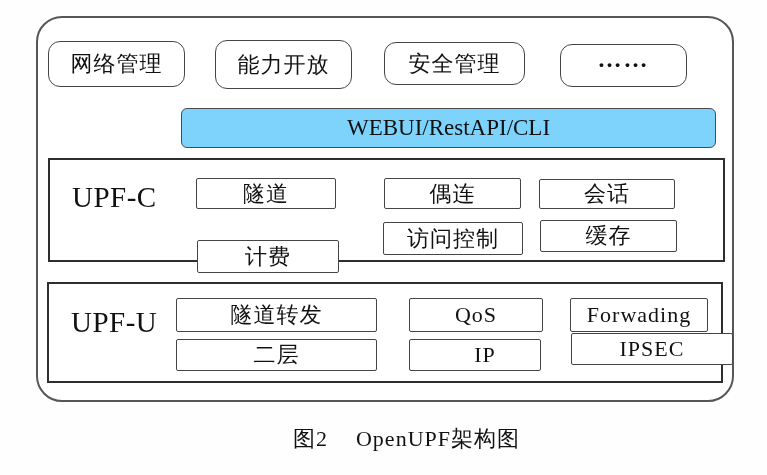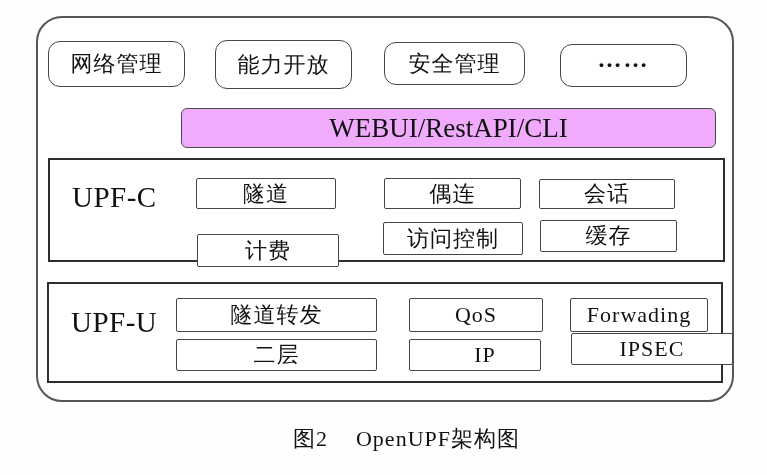--- a/index.html
+++ b/index.html
@@ -55,26 +55,26 @@
     transform: translateY(-6px);
   }
 
   
   .apibar {
     position: absolute;
     left: 143px; top: 90px;
     width: 535px; height: 40px;
     border: 1.5px solid #4a4a4a;
     border-radius: 6px;
-    background: #f0abfc;
+    background: #7dd3fc;
     box-sizing: border-box;
     display: flex;
     align-items: center;
     justify-content: center;
-    font-size: 27px;
+    font-size: 23px;
   }
 
   
   .container {
     position: absolute;
     border: 2px solid #2e2e2e;
     background: #ffffff;
     box-sizing: border-box;
   }
   .upfc { left: 10px; top: 140px; width: 677px; height: 104px; }
@@ -86,21 +86,21 @@
     letter-spacing: 0.5px;
     white-space: nowrap;
   }
   .upfc .ctitle { top: 21px; }
   .upfu .ctitle { top: 22px; }
 
   
   .c10 { left: 146px; top: 18px; width: 140px; height: 31px; }
   .c11 { left: 334px; top: 18px; width: 137px; height: 31px; }
   .c12 { left: 489px; top: 19px; width: 136px; height: 30px; }
-  .c20 { left: 147px; top: 74px; width: 142px; height: 33px; }
+  .c20 { left: 147px; top: 80px; width: 142px; height: 33px; }
   .c21 { left: 333px; top: 62px; width: 140px; height: 33px; font-family: Liberation Mono, monospace; }
   .c22 { left: 490px; top: 60px; width: 137px; height: 32px; }
 
   
   .u10 { left: 127px; top: 14px; width: 201px; height: 34px; }
   .u11 { left: 360px; top: 14px; width: 134px; height: 34px; }
   .u12 { left: 521px; top: 14px; width: 138px; height: 34px; }
   .u20 { left: 127px; top: 55px; width: 201px; height: 32px; }
   .u21 { left: 360px; top: 55px; width: 132px; height: 32px; padding-left: 20px; }
   .u22 { left: 522px; top: 49px; width: 162px; height: 32px; }

